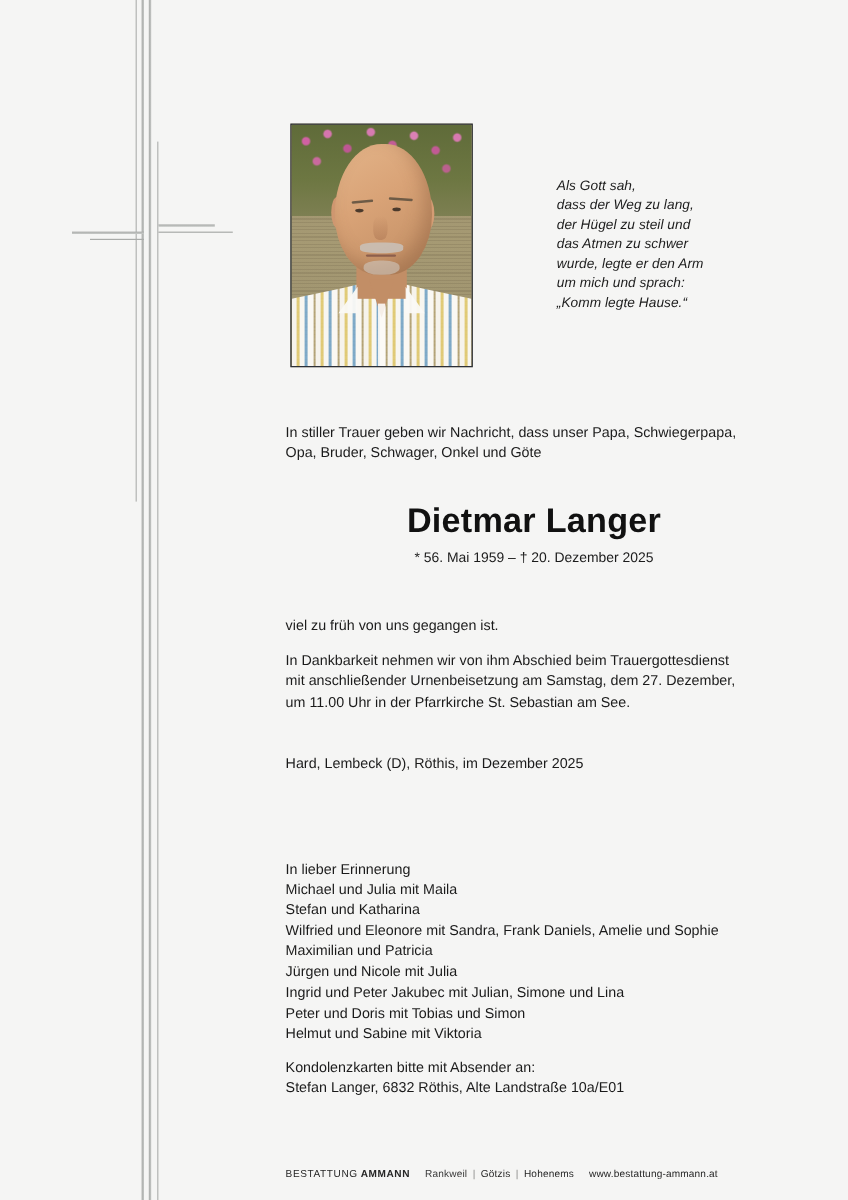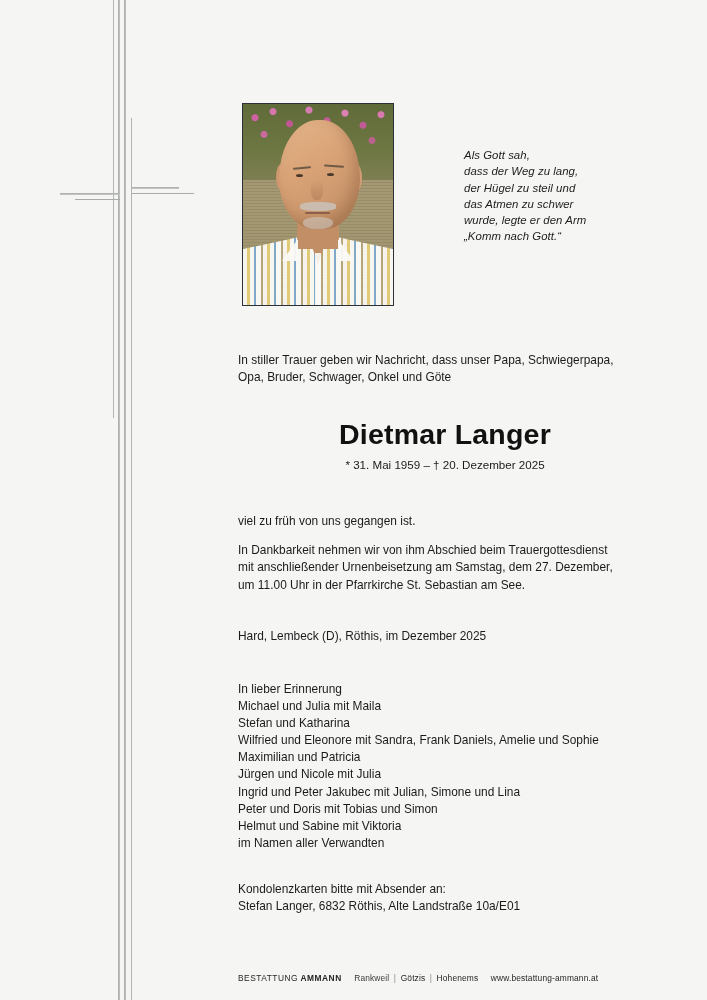--- a/index.html
+++ b/index.html
@@ -281,21 +281,21 @@
   }
   .dates {
     font-size: 11.6px;
     line-height: 16px;
     margin-top: 6px;
     color: #1b1b1b;
   }
   #para-early { top: 513px; }
   #para-service { top: 542px; }
   #place-date { top: 628px; }
-  #names-list { top: 681px; }
+  #names-list { top: 716px; }
   #names-list div { line-height: 17.1px; }
   #kondolenz { top: 881px; }
 
   
   .footer {
     position: absolute;
     left: 238px;
     top: 973px;
     width: 430px;
     font-size: 8.4px;
@@ -352,32 +352,33 @@
           <div class="pa-chinbeard"></div>
         </div>
       </div>
 
       <div class="quote">
         <div>Als Gott sah,</div>
         <div>dass der Weg zu lang,</div>
         <div>der Hügel zu steil und</div>
         <div>das Atmen zu schwer</div>
         <div>wurde, legte er den Arm</div>
-        <div>„Komm nach Gott.“</div>
+        <div>um mich und sprach:</div>
+        <div>„Komm legte Hause.“</div>
       </div>
     </div>
 
     <div class="block body-text" id="intro">
       <div>In stiller Trauer geben wir Nachricht, dass unser Papa, Schwiegerpapa,</div>
       <div>Opa, Bruder, Schwager, Onkel und Göte</div>
     </div>
 
     <div class="block" id="name-block">
       <div class="deceased-name">Dietmar Langer</div>
-      <div class="dates">* 31. Mai 1959  –  † 20. Dezember 2025</div>
+      <div class="dates">* 56. Mai 1959  –  † 20. Dezember 2025</div>
     </div>
 
     <div class="block body-text" id="para-early">
       <div>viel zu früh von uns gegangen ist.</div>
     </div>
 
     <div class="block body-text" id="para-service">
       <div>In Dankbarkeit nehmen wir von ihm Abschied beim Trauergottesdienst</div>
       <div>mit anschließender Urnenbeisetzung am Samstag, dem 27. Dezember,</div>
       <div>um 11.00 Uhr in der Pfarrkirche St. Sebastian am See.</div>
@@ -390,21 +391,20 @@
     <div class="block body-text" id="names-list">
       <div>In lieber Erinnerung</div>
       <div>Michael und Julia mit Maila</div>
       <div>Stefan und Katharina</div>
       <div>Wilfried und Eleonore mit Sandra, Frank Daniels, Amelie und Sophie</div>
       <div>Maximilian und Patricia</div>
       <div>Jürgen und Nicole mit Julia</div>
       <div>Ingrid und Peter Jakubec mit Julian, Simone und Lina</div>
       <div>Peter und Doris mit Tobias und Simon</div>
       <div>Helmut und Sabine mit Viktoria</div>
-      <div>im Namen aller Verwandten</div>
     </div>
 
     <div class="block body-text" id="kondolenz">
       <div>Kondolenzkarten bitte mit Absender an:</div>
       <div>Stefan Langer, 6832 Röthis, Alte Landstraße 10a/E01</div>
     </div>
 
   </div>
 
   <div class="footer">

